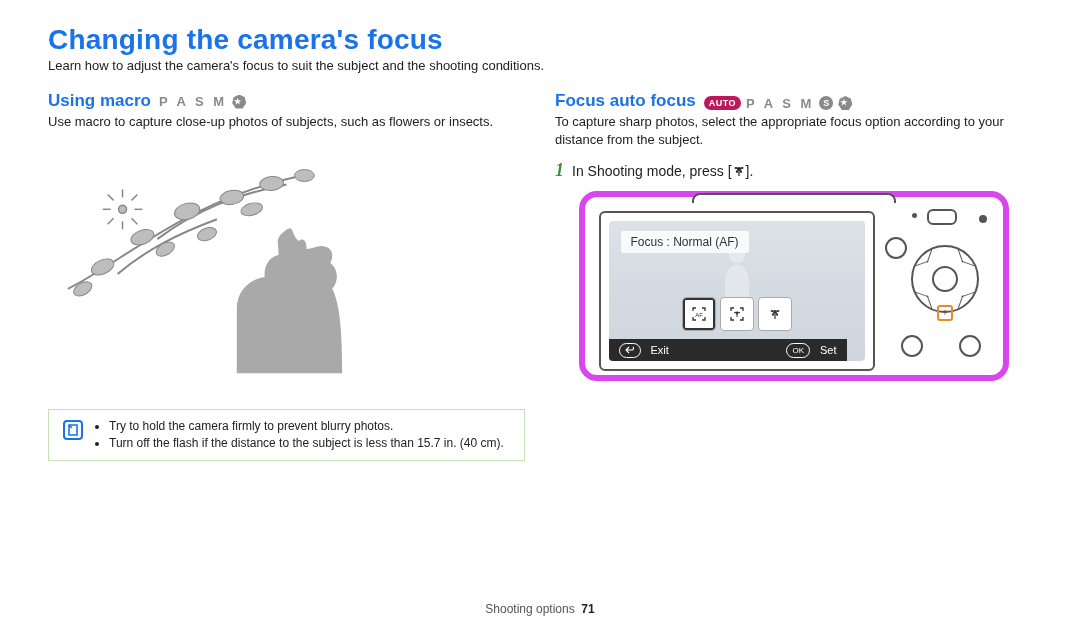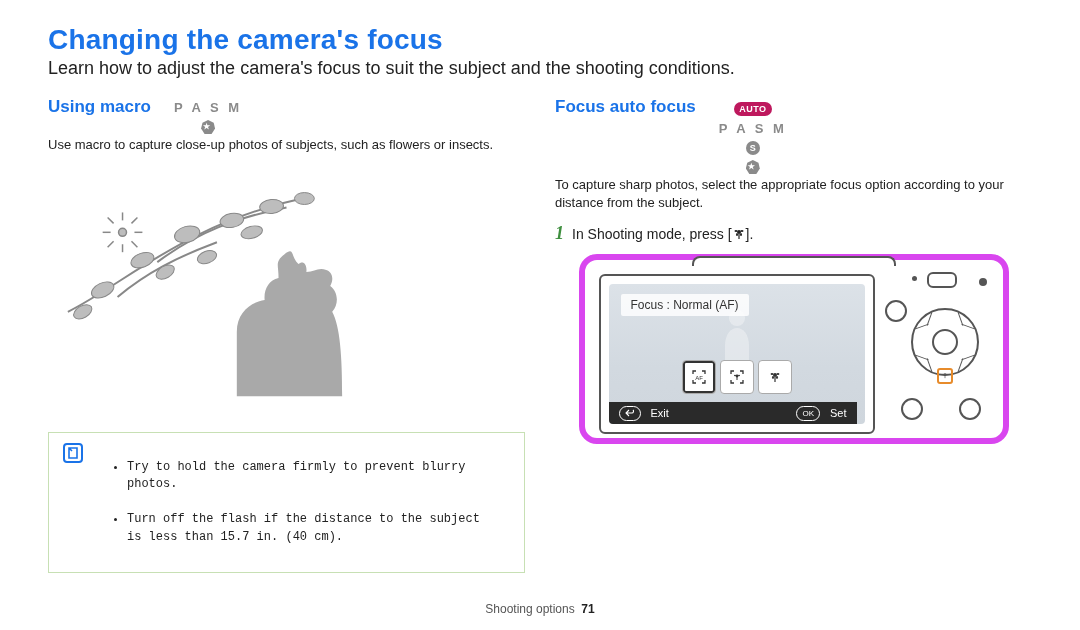--- a/index.html
+++ b/index.html
@@ -19,52 +19,51 @@
     position: relative;
   }
   .title {
     color: #1a73e8;
     font-weight: 700;
     font-size: 28px;
     margin: 0 0 2px 0;
     letter-spacing: 0.2px;
   }
   .subtitle {
-    font-size: 18px;
+    font-size: 13px;
     margin: 2px 0 18px 0;
     color: #222;
   }
   .columns {
     display: flex;
     gap: 30px;
   }
   .col {
     flex: 1;
     min-width: 0;
   }
   .section-head {
     display: flex;
     align-items: baseline;
-    gap: 23px;
+    gap: 8px;
     margin-bottom: 2px;
   }
   .section-title {
     color: #1a73e8;
     font-weight: 700;
     font-size: 17px;
   }
   .modes {
     color: #8a8a8a;
     font-weight: 700;
     font-size: 13px;
     letter-spacing: 3px;
     display: flex;
     align-items: center;
     gap: 5px;
-    flex-direction: column;
   }
   .mode-pill {
     display: inline-flex;
     align-items: center;
     justify-content: center;
     font-size: 9px;
     font-weight: 700;
     color: #fff;
     background: #be185d;
     border-radius: 8px;
@@ -140,21 +139,21 @@
     align-items: center;
     justify-content: center;
     font-weight: 700;
     margin-top: 2px;
     box-sizing: border-box;
   }
   .note ul {
     margin: 0;
     padding-left: 14px;
   }
-  .note li { margin: 18px; line-height: 1.45; font-family: Liberation Mono, monospace; }
+  .note li { margin: 0; line-height: 1.45; }
 
   
   .step-line {
     display: flex;
     align-items: baseline;
     gap: 8px;
     font-size: 14px;
     margin: 12px 0 10px 0;
   }
   .step-num {
@@ -255,21 +254,21 @@
     justify-content: center;
     font-size: 12px;
     color: #333;
   }
   .focus-opt.selected {
     box-shadow: 0 0 0 2px #333 inset;
   }
   .screen-bottom {
     position: absolute;
     left: 0;
-    right: 8px;
+    right: 18px;
     bottom: 0;
     height: 22px;
     background: #2a2a2a;
     display: flex;
     align-items: center;
     color: #fff;
     font-size: 11px;
     padding: 0 10px;
     gap: 10px;
   }

